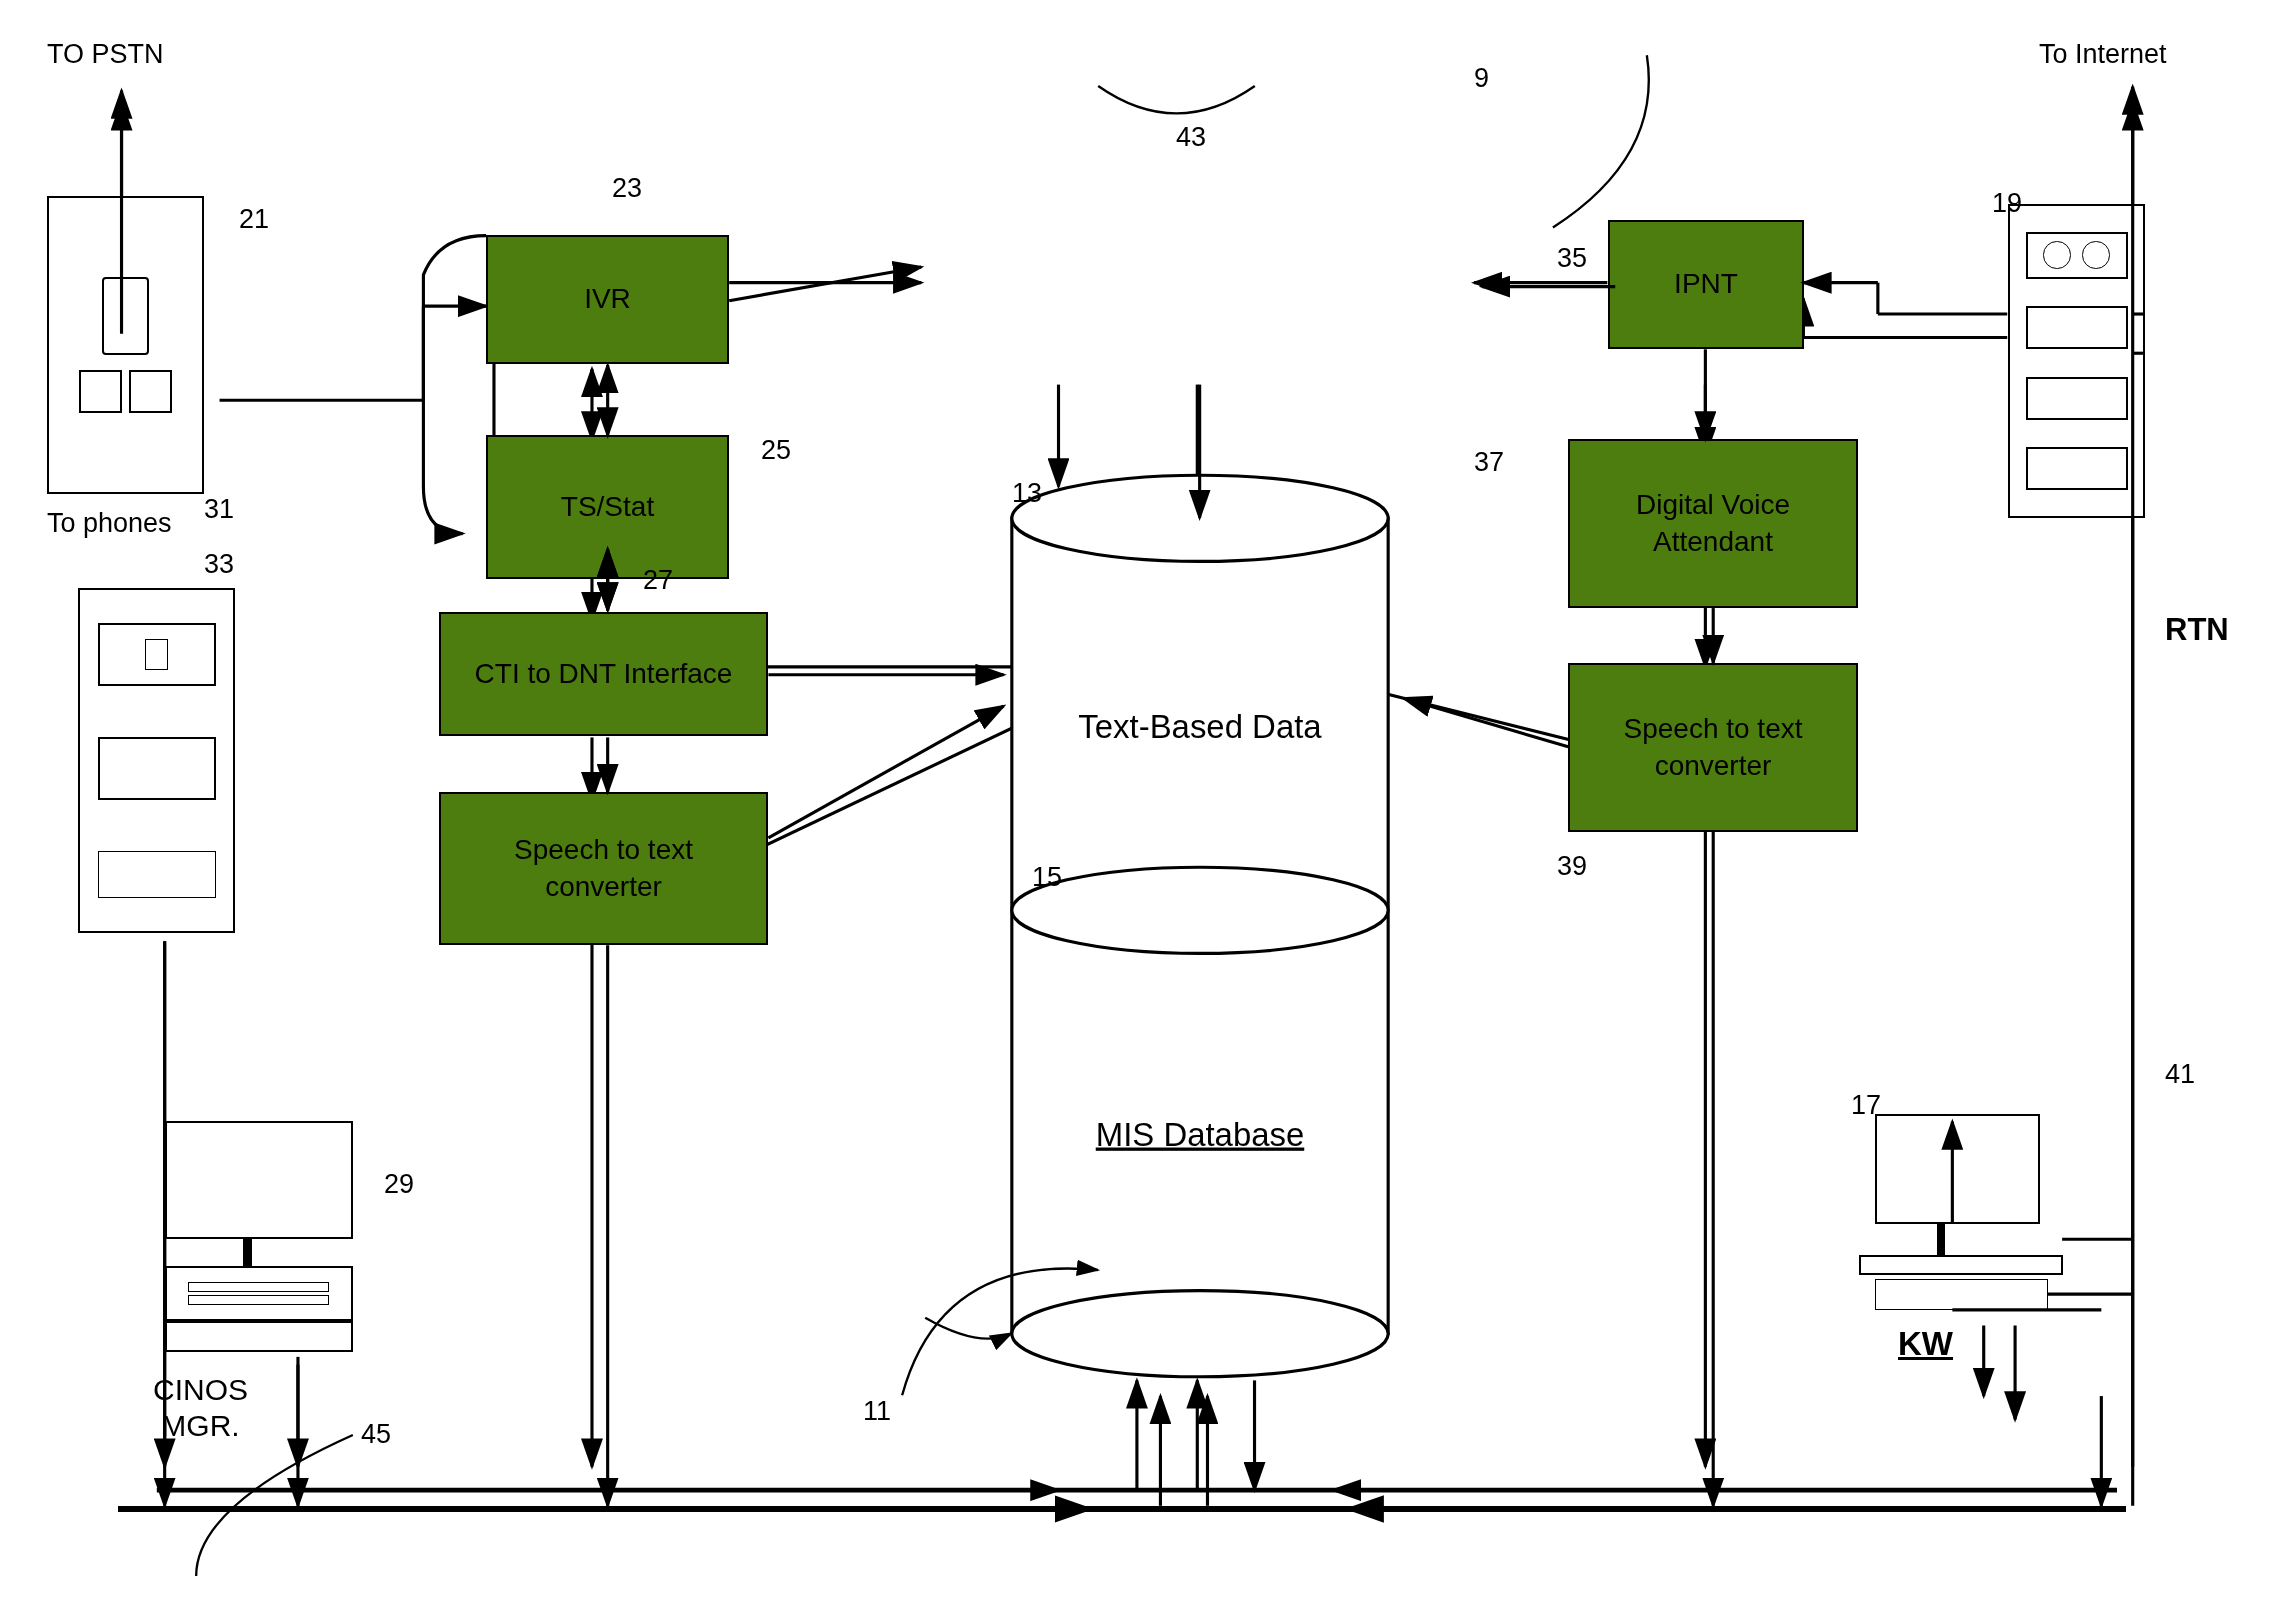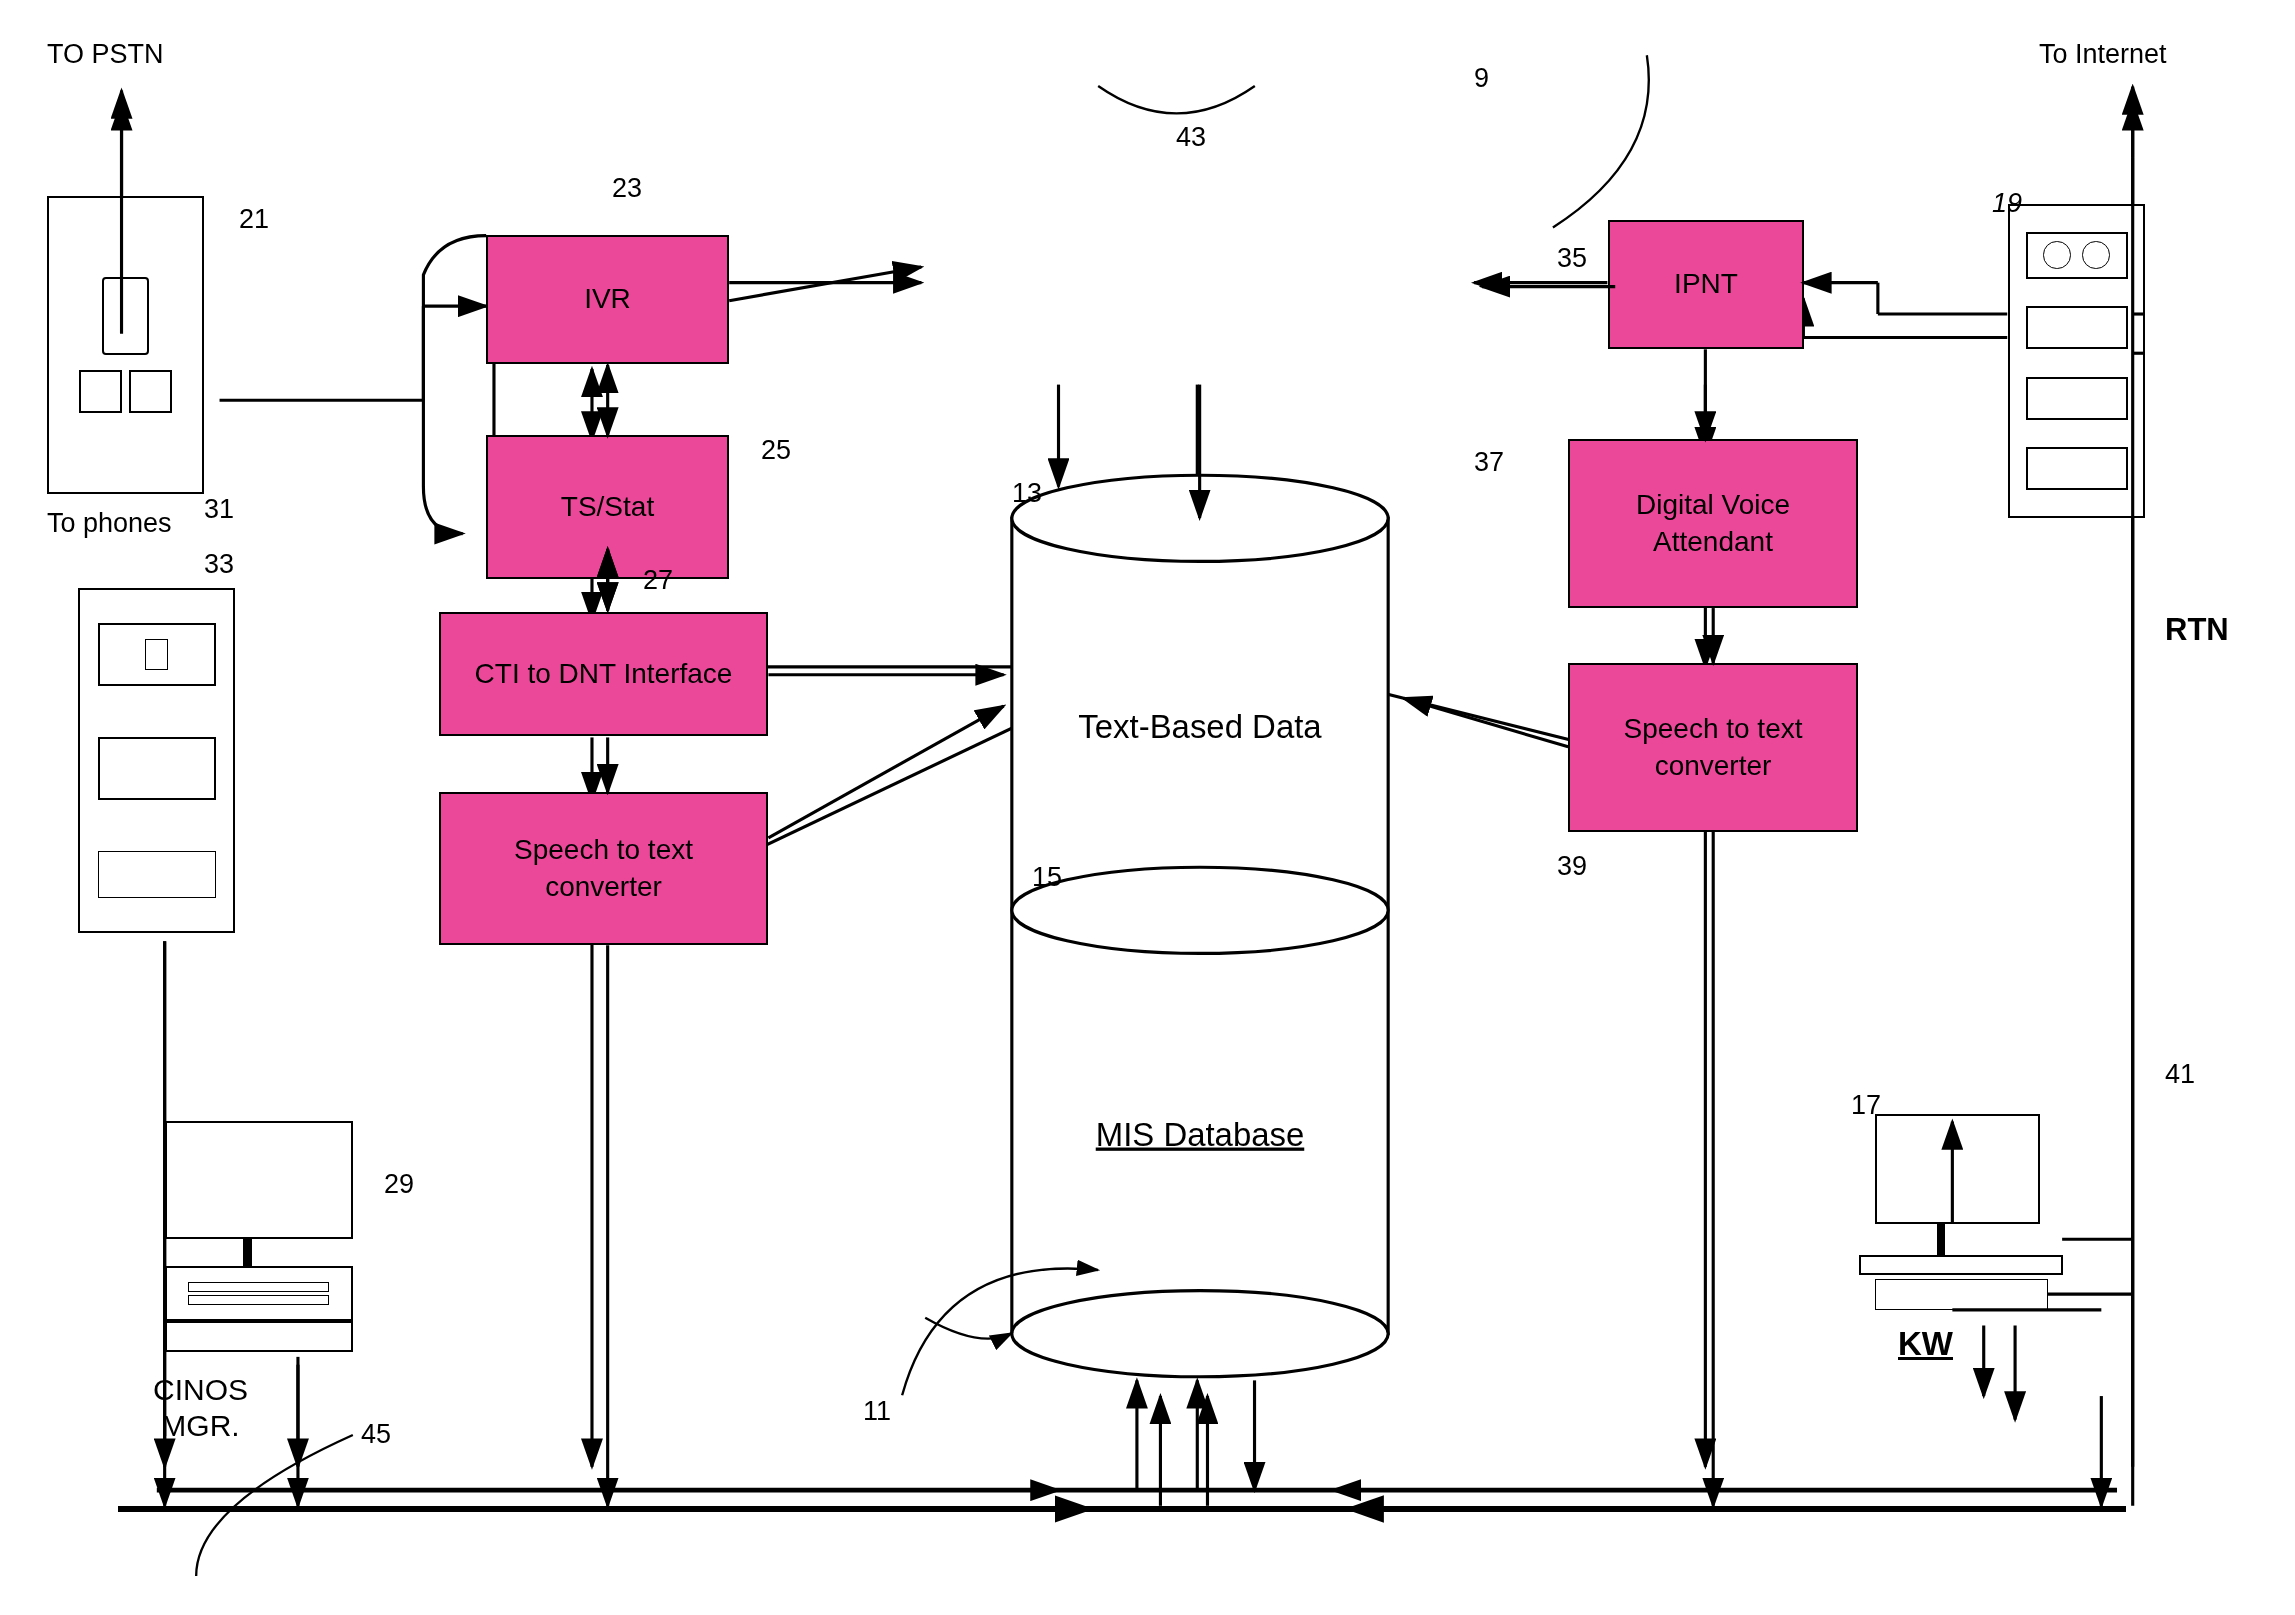--- a/index.html
+++ b/index.html
@@ -13,21 +13,21 @@
     }
     .diagram {
       position: absolute;
       top: 0; left: 0;
       width: 2295px;
       height: 1616px;
     }
     .box {
       position: absolute;
       border: 2.4px solid #000;
-      background: #ec4899;
+      background: #4d7c0f;
       display: flex;
       align-items: center;
       justify-content: center;
       text-align: center;
       font-size: 28px;
       font-weight: normal;
       line-height: 1.3;
     }
     .box-rounded {
       border-radius: 15.7px;
@@ -234,21 +234,21 @@
 
   <div style="position:absolute; left:2008px; top:204px; width:137px; height:314px; border:2.4px solid #000; background:#fff; display:flex; flex-direction:column; align-items:center; justify-content:space-around; padding:11.8px;">
     <div style="width:102px; height:47px; border:2.4px solid #000; display:flex; align-items:center; justify-content:center; gap:11.8px;">
       <div style="width:27.4px; height:27.4px; border:1.6px solid #000; border-radius:50%;"></div>
       <div style="width:27.4px; height:27.4px; border:1.6px solid #000; border-radius:50%;"></div>
     </div>
     <div style="width:102px; height:43px; border:2.4px solid #000;"></div>
     <div style="width:102px; height:43px; border:2.4px solid #000;"></div>
     <div style="width:102px; height:43px; border:2.4px solid #000;"></div>
   </div>
-  <div class="number" style="left:1992px; top:188px;font-style:italic;">19</div>
+  <div class="number" style="left:1992px; top:188px;">19</div>
 
   <div class="label" style="left:2165px; top:612px; font-size:31px; font-weight:bold;">RTN</div>
   <div class="number" style="left:2165px; top:1059px;">41</div>
 
   <div class="label" style="left:2039px; top:39px;">To Internet</div>
 
   <div style="position:absolute; left:1859px; top:1114px; width:204px; height:196px;">
 
     <div style="position:absolute; top:0; left:15.7px; width:165px; height:110px; border:2.4px solid #000; background:#fff;"></div>
 

